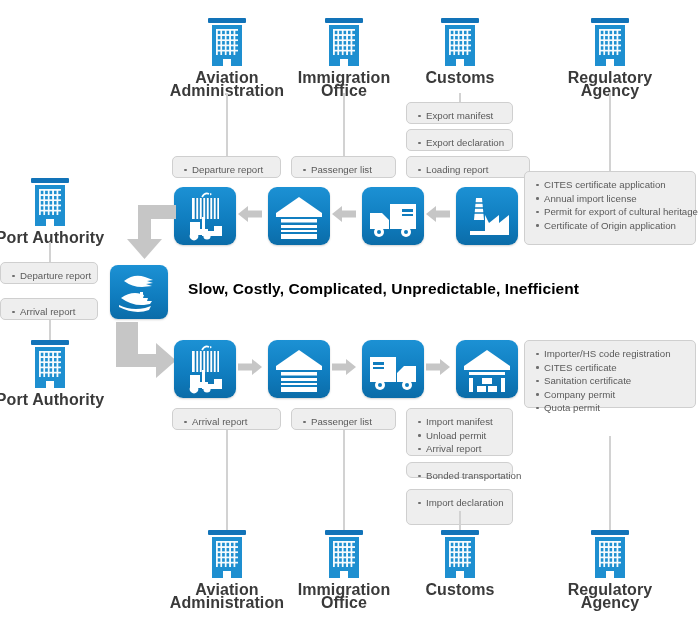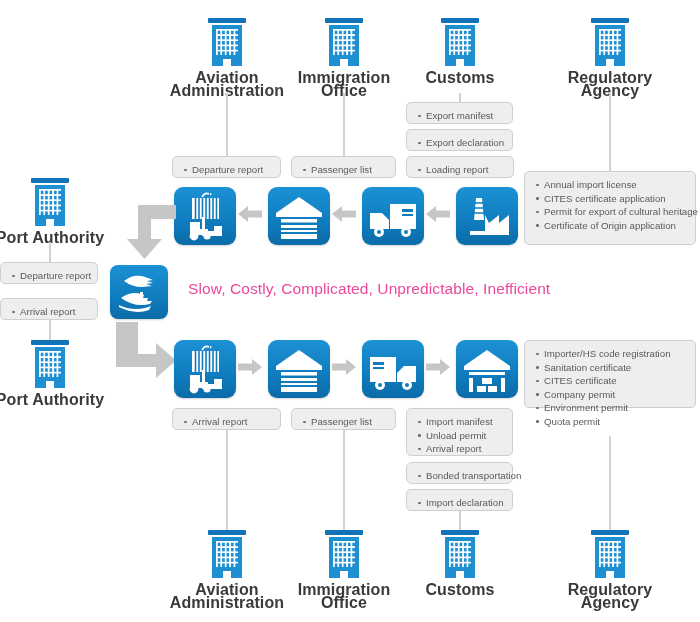--- a/index.html
+++ b/index.html
@@ -61,21 +61,21 @@
   
   .chev{position:absolute;width:26px;height:22px;}
   .chev svg{display:block;}
 
   
   .elbow{position:absolute;}
   .elbow svg{display:block;}
 
   
   .headline{
-    position:absolute;font-size:15.5px;font-weight:normal;color:#ec4899;
+    position:absolute;font-size:15.5px;font-weight:bold;color:#000000;
     letter-spacing:.1px;white-space:nowrap;
   }
 </style>
 </head>
 <body>
 
 <div id="stage">
 
   <div class="agency" style="left:167px;top:18px;">
     <div class="bld">
@@ -136,41 +136,41 @@
   <div class="note" style="left:406px;top:102px;width:107px;height:22px;">
     <ul>
         <li>Export manifest</li>
       </ul>
   </div>
   <div class="note" style="left:406px;top:129px;width:107px;height:22px;">
     <ul>
         <li>Export declaration</li>
       </ul>
   </div>
-  <div class="note" style="left:406px;top:156px;width:108px;height:22px;">
+  <div class="note" style="left:406px;top:156px;width:124px;height:22px;">
     <ul>
         <li>Loading report</li>
       </ul>
   </div>
 
   <div class="note" style="left:172px;top:156px;width:109px;height:22px;">
     <ul>
         <li>Departure report</li>
       </ul>
   </div>
   <div class="note" style="left:291px;top:156px;width:105px;height:22px;">
     <ul>
         <li>Passenger list</li>
       </ul>
   </div>
 
   <div class="note" style="left:524px;top:171px;width:172px;height:74px;">
     <ul>
+      <li>CITES certificate application</li>
       <li>Annual import license</li>
-      <li>CITES certificate application</li>
       <li>Permit for export of cultural heritage</li>
       <li>Certificate of Origin application</li>
     </ul>
   </div>
 
   <div class="agency" style="left:-10px;top:178px;">
     <div class="bld">
       <div class="roof"></div>
         <div class="body"></div>
         <div class="grid"></div>
@@ -394,38 +394,37 @@
       </ul>
   </div>
 
   <div class="note" style="left:406px;top:408px;width:107px;height:48px;">
     <ul>
       <li>Import manifest</li>
       <li>Unload permit</li>
       <li>Arrival report</li>
     </ul>
   </div>
-  <div class="note" style="left:406px;top:462px;width:107px;height:22px;border-radius:6px;">
+  <div class="note" style="left:406px;top:462px;width:107px;height:16px;border-radius:6px;">
     <ul>
         <li>Bonded transportation</li>
       </ul>
   </div>
-  <div class="note" style="left:406px;top:489px;width:107px;height:22px;">
+  <div class="note" style="left:406px;top:489px;width:107px;height:36px;">
     <ul>
         <li>Import declaration</li>
       </ul>
   </div>
 
   <div class="note" style="left:524px;top:340px;width:172px;height:68px;">
     <ul>
       <li>Importer/HS code registration</li>
+      <li>CITES certificate</li>
       <li>Sanitation certificate</li>
-      <li>CITES certificate</li>
       <li>Company permit</li>
-      <li>Environment permit</li>
       <li>Quota permit</li>
     </ul>
   </div>
 
   <div class="vline" style="left:226px;top:430px;height:100px;"></div>
   <div class="vline" style="left:343px;top:430px;height:100px;"></div>
   <div class="vline" style="left:459px;top:511px;height:19px;"></div>
   <div class="vline" style="left:609px;top:436px;height:94px;"></div>
 
   <div class="agency" style="left:167px;top:530px;">

